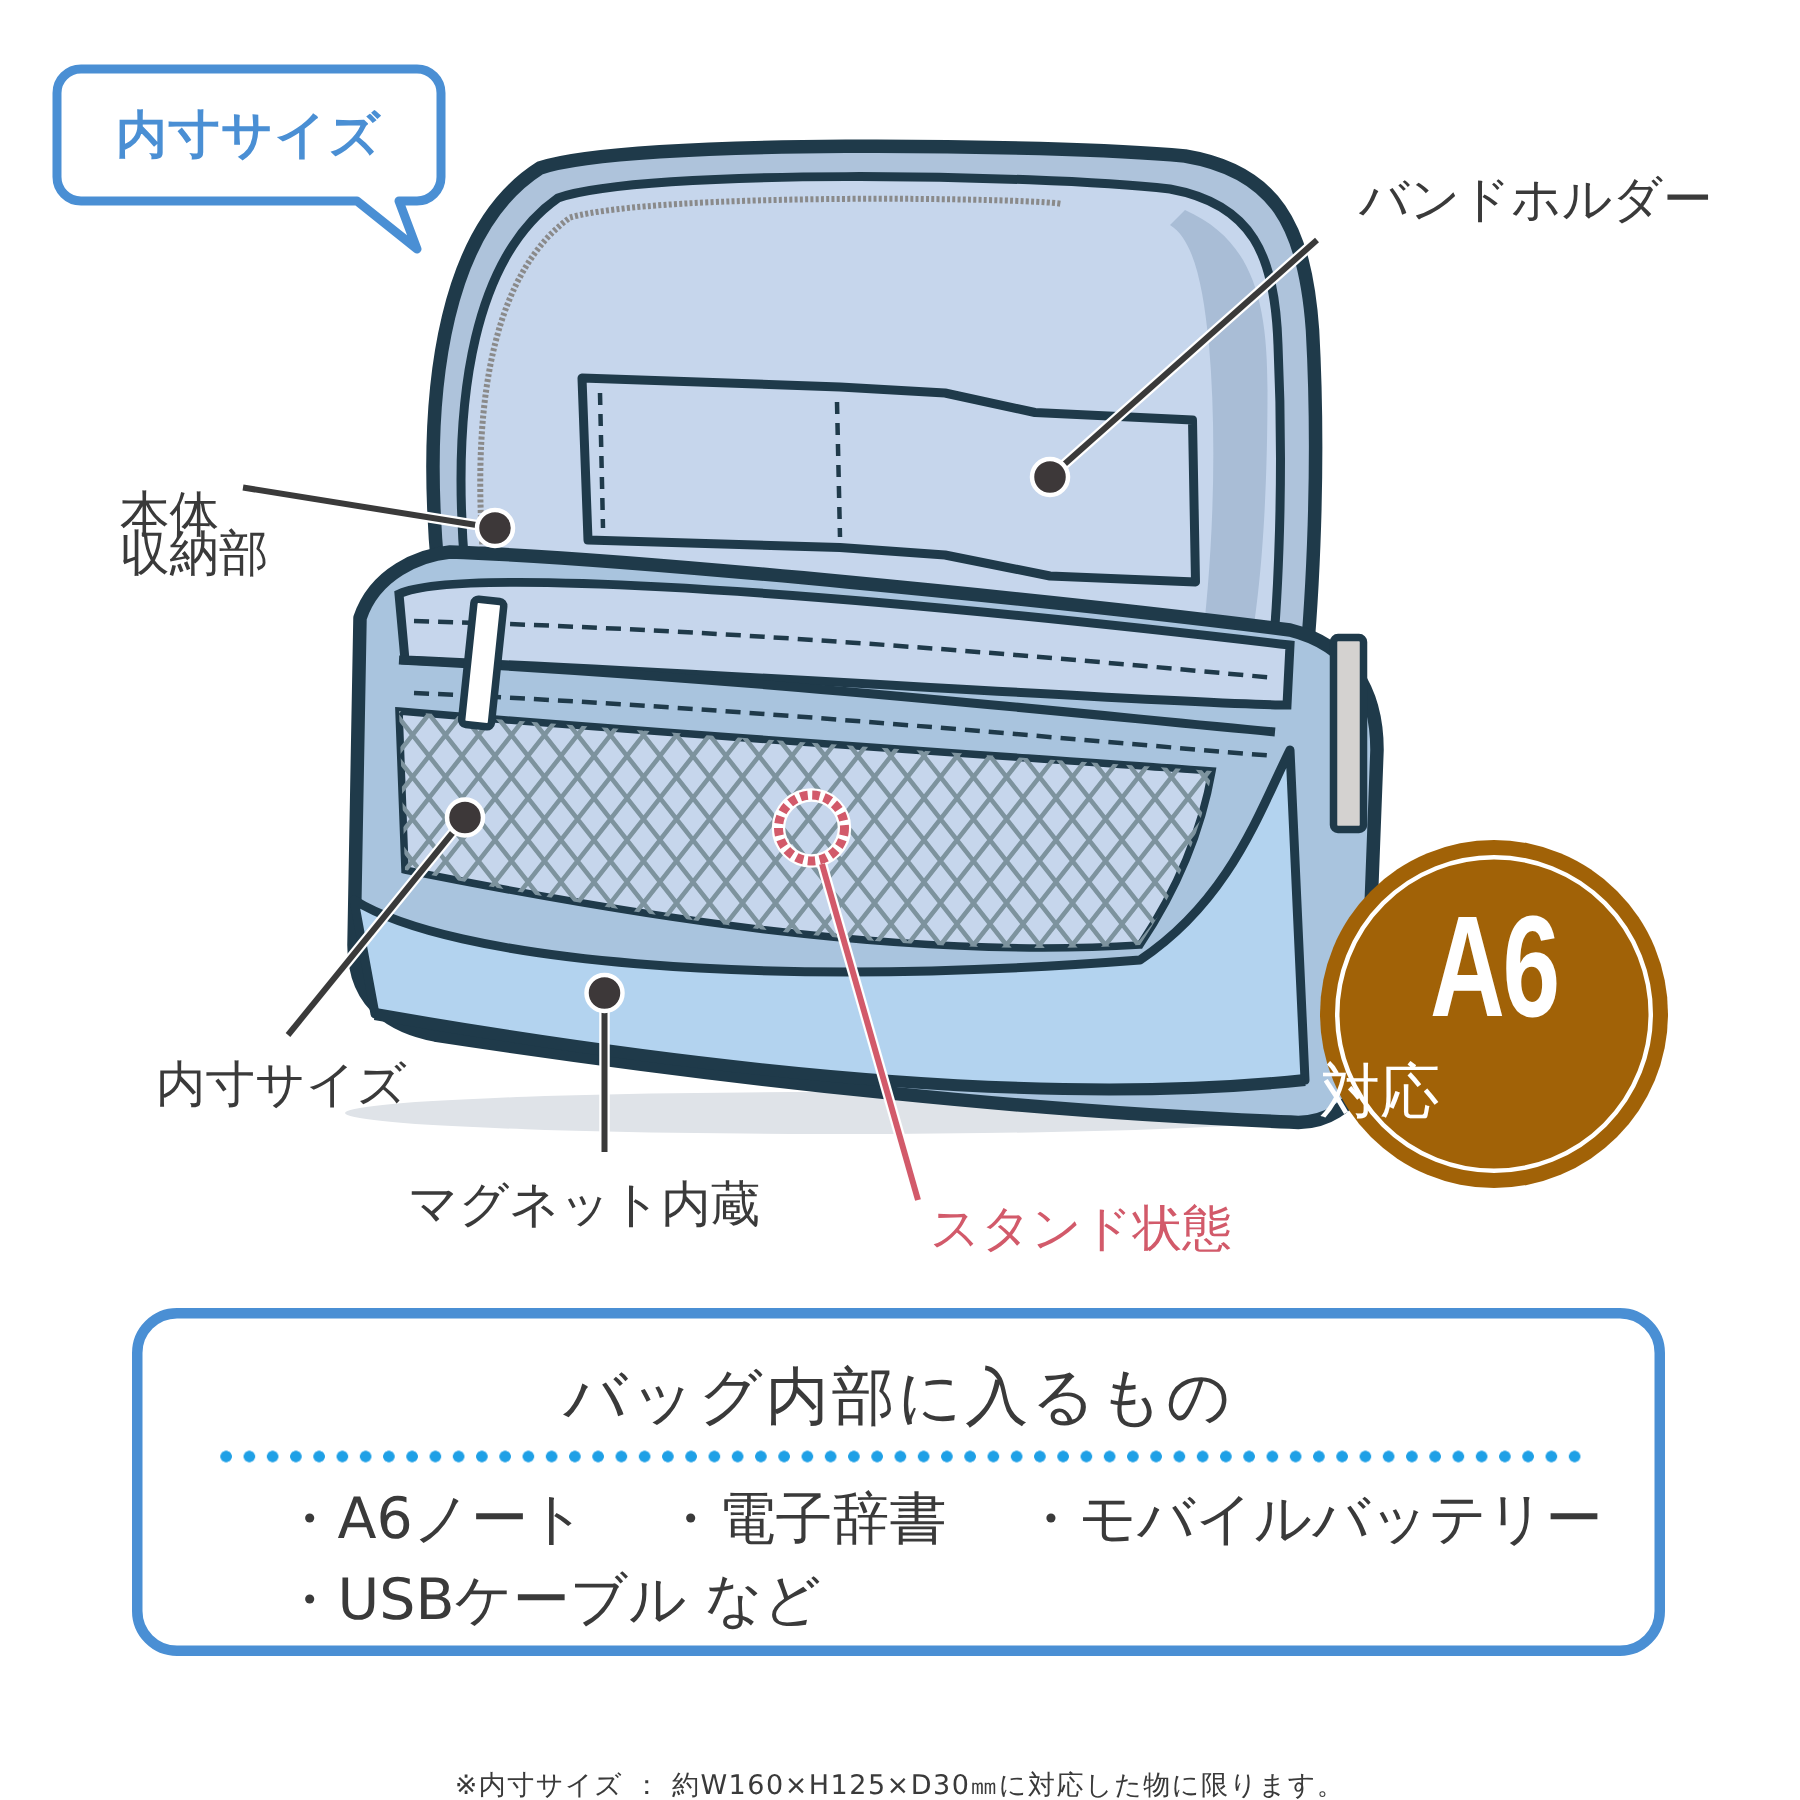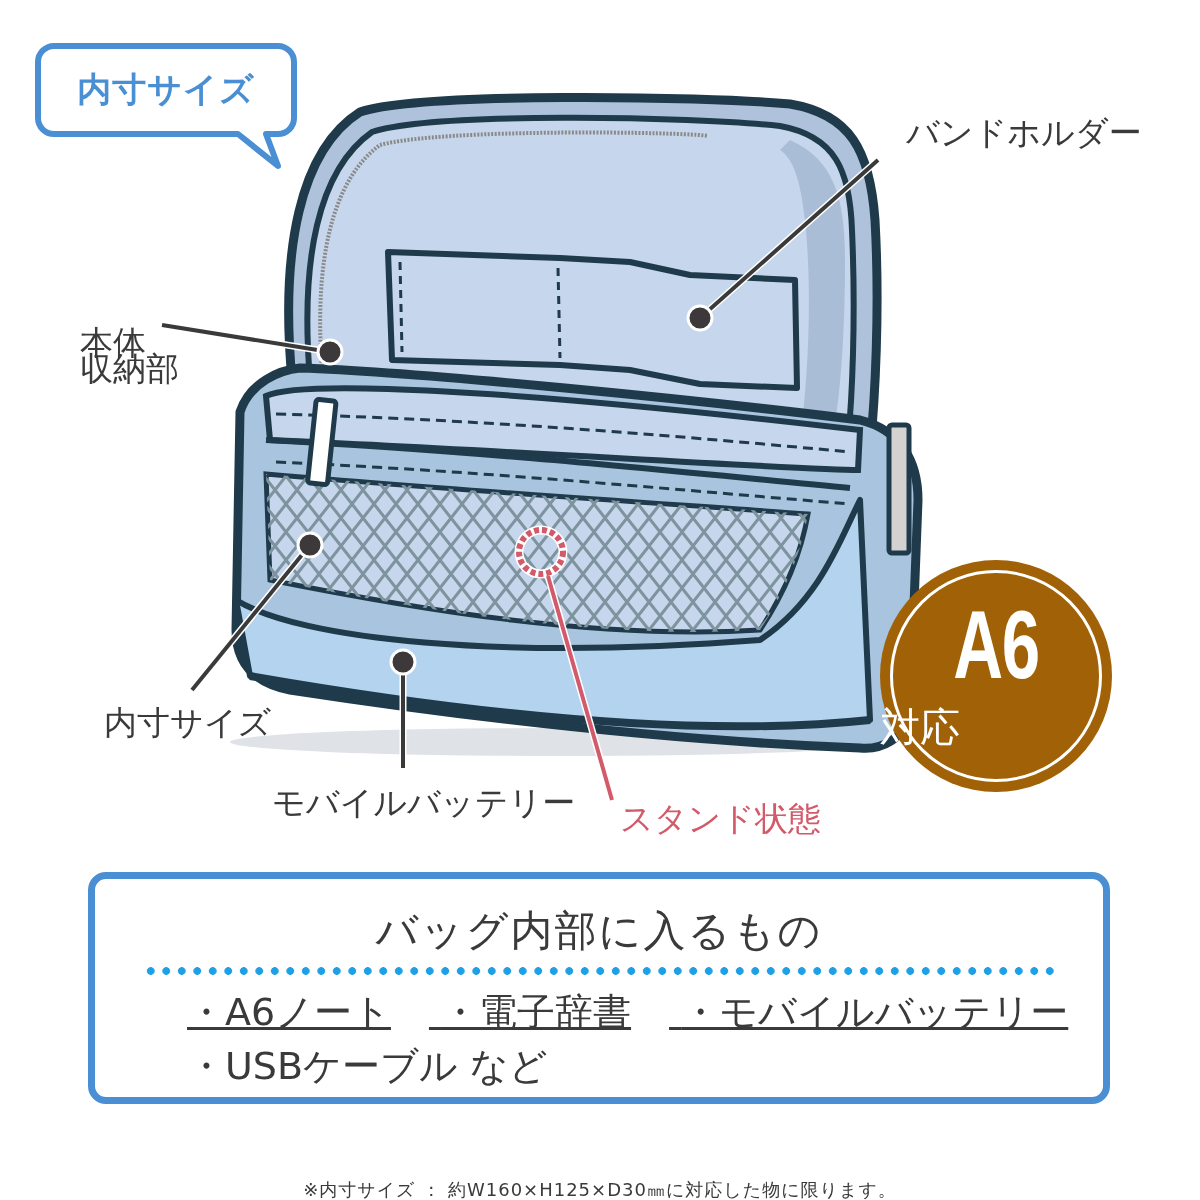--- a/index.html
+++ b/index.html
@@ -16,21 +16,21 @@
   .badge { left: 880px; top: 560px; width: 232px; height: 232px; border-radius: 50%;
            background: #a16207; }
   .badge-ring { position: absolute; left: 10px; top: 10px; right: 10px; bottom: 10px;
                 border: 3px solid #ffffff; border-radius: 50%; }
   .badge-big { position: absolute; left: 0; right: 0; top: 30px; text-align: center;
                font-size: 96px; font-weight: bold; color: #ffffff; letter-spacing: -2px;
                transform: scaleX(0.72); font-family: "Liberation Sans", sans-serif; }
   .badge-small { position: absolute; left: 0; right: 0; top: 140px; text-align: left;
                  font-size: 40px; color: #ffffff; }
   .box { left: 88px; top: 872px; width: 1022px; height: 232px; border: 7px solid #4a8fd4;
-         border-radius: 18px; box-sizing: border-box; background: #ffffff; padding-left: 31px; }
+         border-radius: 30px; box-sizing: border-box; background: #ffffff; padding-left: 31px; }
   .box-title { position: absolute; left: 0; right: 0; top: 24px; text-align: center;
                font-size: 42px; color: #3a3a3a; letter-spacing: 2px; }
   .dots { position: absolute; left: 48px; right: 48px; top: 88px; height: 8px;
           background-image: radial-gradient(circle, #1fa0e6 3.6px, transparent 4px);
           background-size: 15.5px 8px; background-repeat: repeat-x; }
   .items-row { position: absolute; left: 92px; font-size: 38px; color: #3a3a3a; white-space: nowrap; }
   .items-row span { margin-right: 38px; }
   .footnote { left: 0; width: 1200px; top: 1142px; text-align: center; font-size: 18px;
               color: #3a3a3a; letter-spacing: 1px; margin-top: 36px; }
 </style>
@@ -101,33 +101,33 @@
   <svg width="264" height="140" viewBox="0 0 264 140" style="position:absolute;left:0;top:0;overflow:visible;">
     <path d="M20 4 H244 A16 16 0 0 1 260 20 V76 A16 16 0 0 1 244 92 H232 L244 124 L204 92 H20 A16 16 0 0 1 4 76 V20 A16 16 0 0 1 20 4 Z" fill="#ffffff" stroke="#4a8fd4" stroke-width="6" stroke-linejoin="round"></path>
   </svg>
   <div class="speech-text">内寸サイズ</div>
 </div>
 
 <div class="abs label" style="left:906px; top:114px;">バンドホルダー</div>
 <div class="abs label" style="left:80px; top:324px;">本体</div>
 <div class="abs label" style="left:80px; top:350px;">収納部</div>
 <div class="abs label" style="left:104px; top:704px;">内寸サイズ</div>
-<div class="abs label" style="left:272px; top:784px;">モバイルバッテリー</div>
+<div class="abs label" style="left:272px; top:784px;">マグネット内蔵</div>
 <div class="abs label red" style="left:620px; top:800px;">スタンド状態</div>
 
 <div class="abs badge">
   <div class="badge-ring"></div>
   <div class="badge-big">A6</div>
   <div class="badge-small">対応</div>
 </div>
 
 <div class="abs box">
   <div class="box-title">バッグ内部に入るもの</div>
   <div class="dots"></div>
-  <div class="items-row" style="top:108px;text-decoration:underline;">
+  <div class="items-row" style="top:108px;">
     <span>・A6ノート</span>
     <span>・電子辞書</span>
     <span>・モバイルバッテリー</span>
   </div>
   <div class="items-row" style="top:162px;">
     <span>・USBケーブル など</span>
   </div>
 </div>
 
 <div class="abs footnote">※内寸サイズ ： 約W160×H125×D30㎜に対応した物に限ります。</div>

